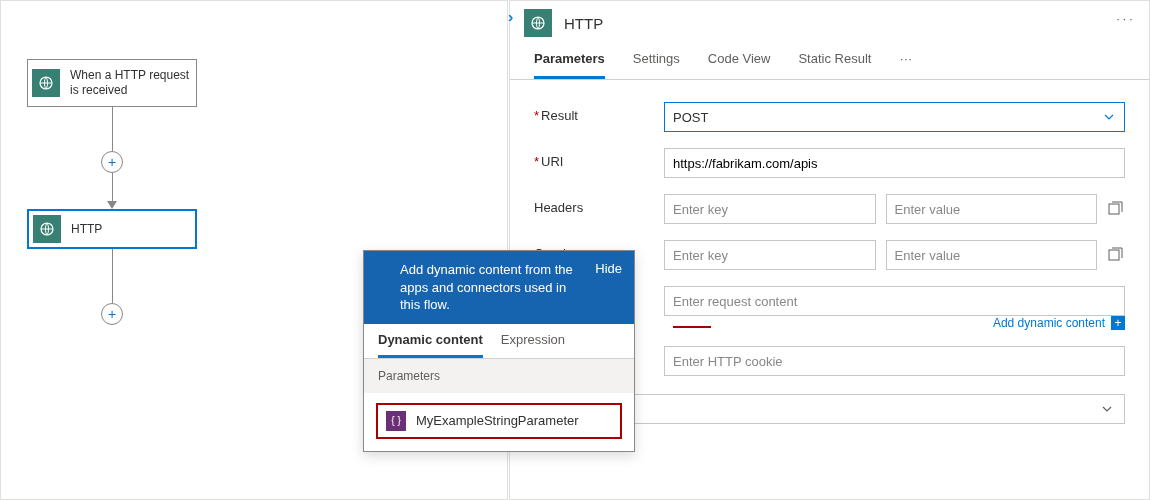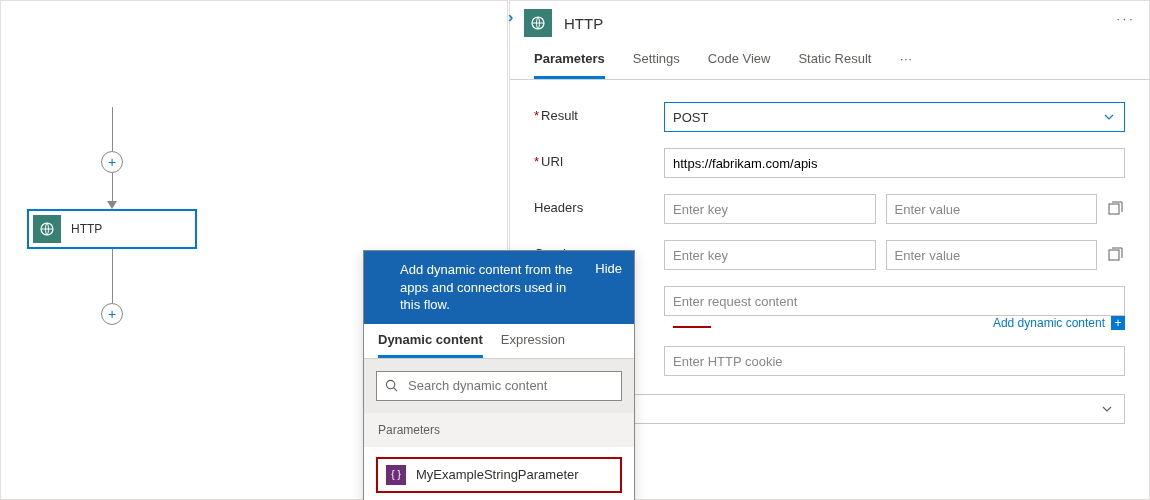--- a/index.html
+++ b/index.html
@@ -277,20 +277,29 @@
     display: flex; align-items: center; justify-content: center;
     font-size: 10px;
     margin-right: 10px;
   }
   svg { display: block; }
 </style>
 </head>
 <body>
 
 <div class="canvas">
+  <div class="node" style="left:26px; top:58px; height:48px;">
+    <div class="icon">
+      <svg width="16" height="16" viewBox="0 0 16 16">
+          <circle cx="8" cy="8" r="6" fill="none" stroke="#fff" stroke-width="1.2"></circle>
+          <path d="M2 8h12M8 2c2 2 2 10 0 12M8 2c-2 2-2 10 0 12" stroke="#fff" stroke-width="1" fill="none"></path>
+        </svg>
+    </div>
+    <div class="label">When a HTTP request is received</div>
+  </div>
 
   <div class="connector-line" style="left:111px; top:106px; height:44px;"></div>
   <div class="plus-circle" style="left:100px; top:150px;">+</div>
   <div class="connector-line" style="left:111px; top:172px; height:28px;"></div>
   <div class="arrow-down" style="left:106px; top:200px;"></div>
 
   <div class="node selected" style="left:26px; top:208px; height:40px;">
     <div class="icon">
       <svg width="16" height="16" viewBox="0 0 16 16">
           <circle cx="8" cy="8" r="6" fill="none" stroke="#fff" stroke-width="1.2"></circle>
@@ -408,29 +417,18 @@
 
 <div class="dyn-popup">
   <div class="dyn-banner">
     <div class="txt">Add dynamic content from the apps and connectors used in this flow.</div>
     <div>Hide</div>
   </div>
   <div class="dyn-tabs">
     <div class="dtab active">Dynamic content</div>
     <div class="dtab">Expression</div>
   </div>
-  <div class="dyn-search-wrap">
-    <div class="dyn-search">
-      <span class="mag">
-        <svg width="13" height="13" viewBox="0 0 14 14">
-            <circle cx="6" cy="6" r="4.5" fill="none" stroke="#605e5c" stroke-width="1.2"></circle>
-            <line x1="9.5" y1="9.5" x2="13" y2="13" stroke="#605e5c" stroke-width="1.2"></line>
-          </svg>
-      </span>
-      <input placeholder="Search dynamic content" style="">
-    </div>
-  </div>
   <div class="dyn-section-label">Parameters</div>
   <div class="dyn-item">
     <div class="ico">{ }</div>
     <span>MyExampleStringParameter</span>
   </div>
 </div>
 
 </body></html>

